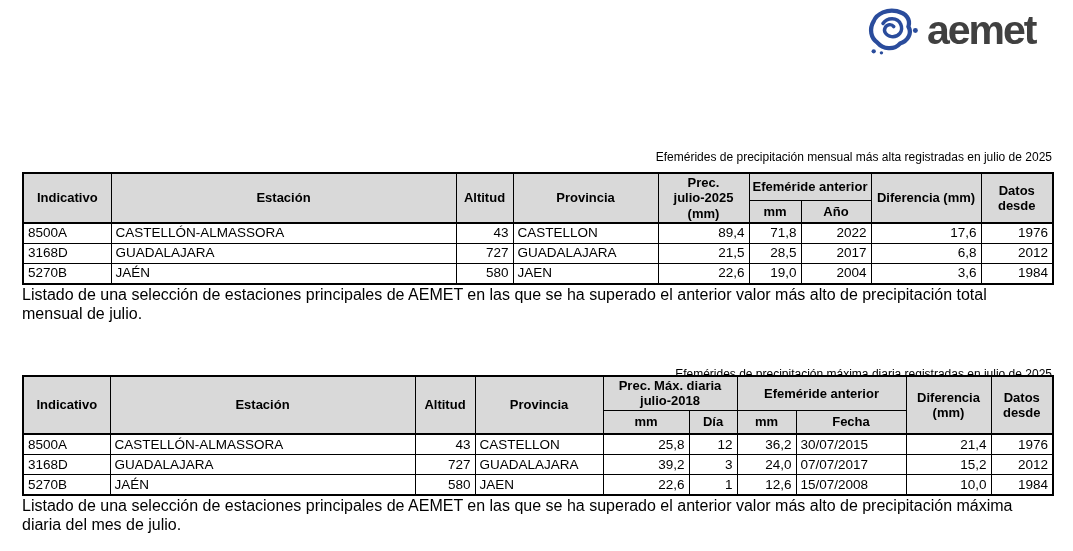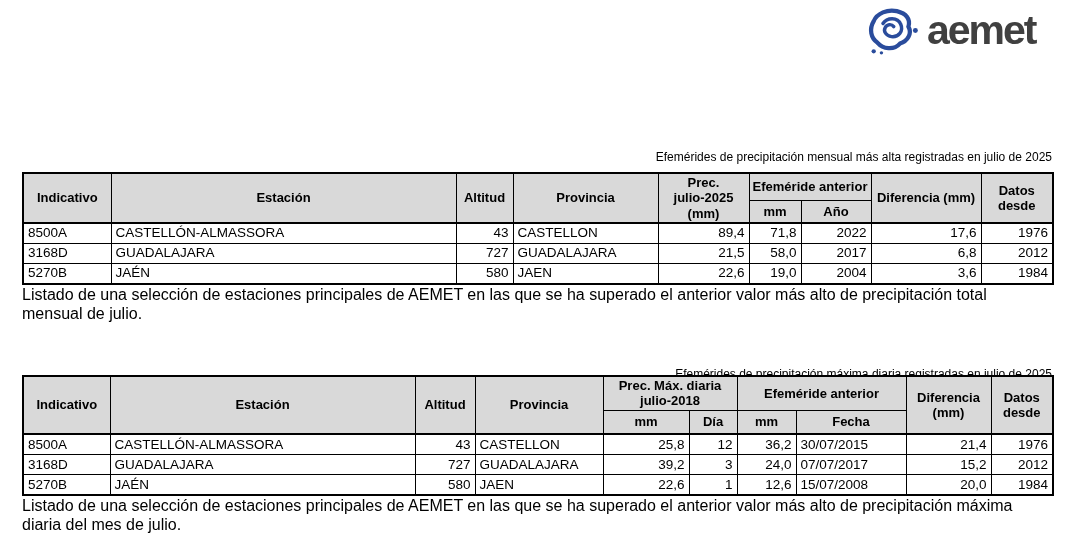--- a/index.html
+++ b/index.html
@@ -95,21 +95,21 @@
         <td class="num">2022</td>
         <td class="num">17,6</td>
         <td class="num">1976</td>
       </tr>
       <tr>
         <td class="txt">3168D</td>
         <td class="txt">GUADALAJARA</td>
         <td class="num">727</td>
         <td class="txt">GUADALAJARA</td>
         <td class="num">21,5</td>
-        <td class="num">58,0</td>
+        <td class="num">28,5</td>
         <td class="num">2017</td>
         <td class="num">6,8</td>
         <td class="num">2012</td>
       </tr>
       <tr>
         <td class="txt">5270B</td>
         <td class="txt">JAÉN</td>
         <td class="num">580</td>
         <td class="txt">JAEN</td>
         <td class="num">22,6</td>
@@ -186,21 +186,21 @@
       </tr>
       <tr>
         <td class="txt">5270B</td>
         <td class="txt">JAÉN</td>
         <td class="num">580</td>
         <td class="txt">JAEN</td>
         <td class="num">22,6</td>
         <td class="num">1</td>
         <td class="num">12,6</td>
         <td class="txt">15/07/2008</td>
-        <td class="num">20,0</td>
+        <td class="num">10,0</td>
         <td class="num">1984</td>
       </tr>
     </tbody>
   </table>
 
   <div class="note n2">Listado de una selección de estaciones principales de AEMET en las que se ha superado el anterior valor más alto de precipitación máxima diaria del mes de julio.</div>
 
 </div>
 
 </body></html>

